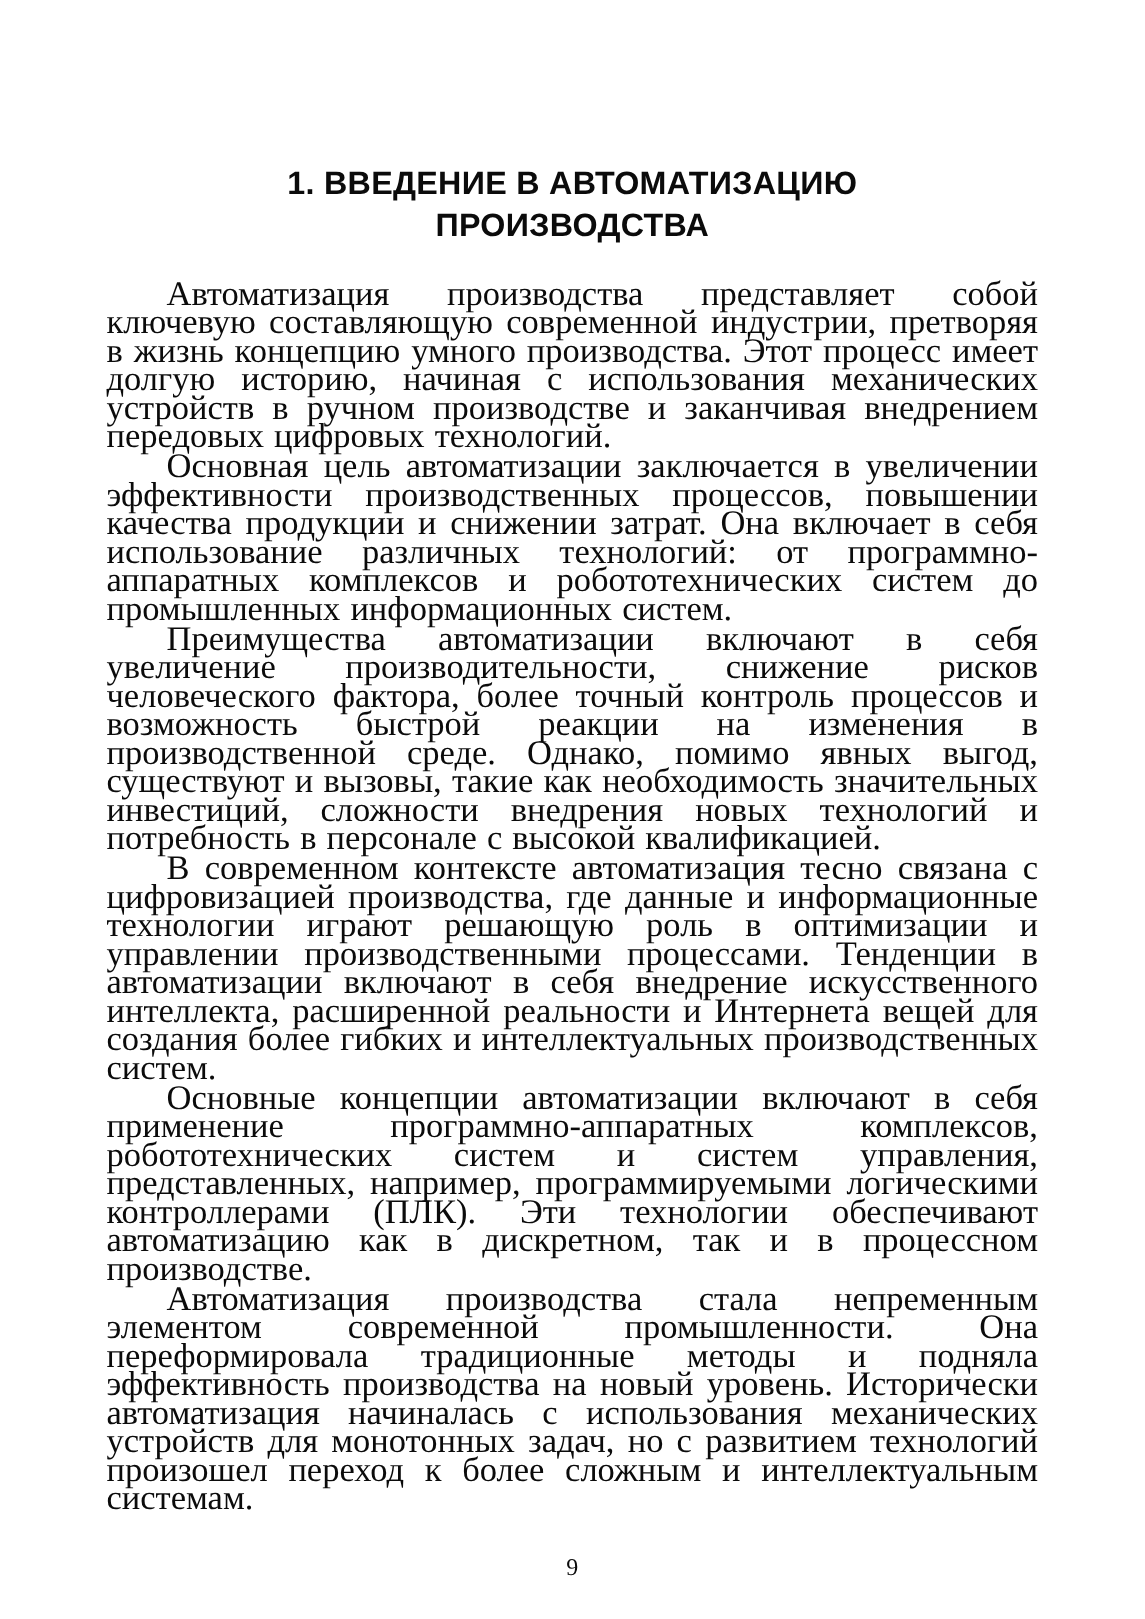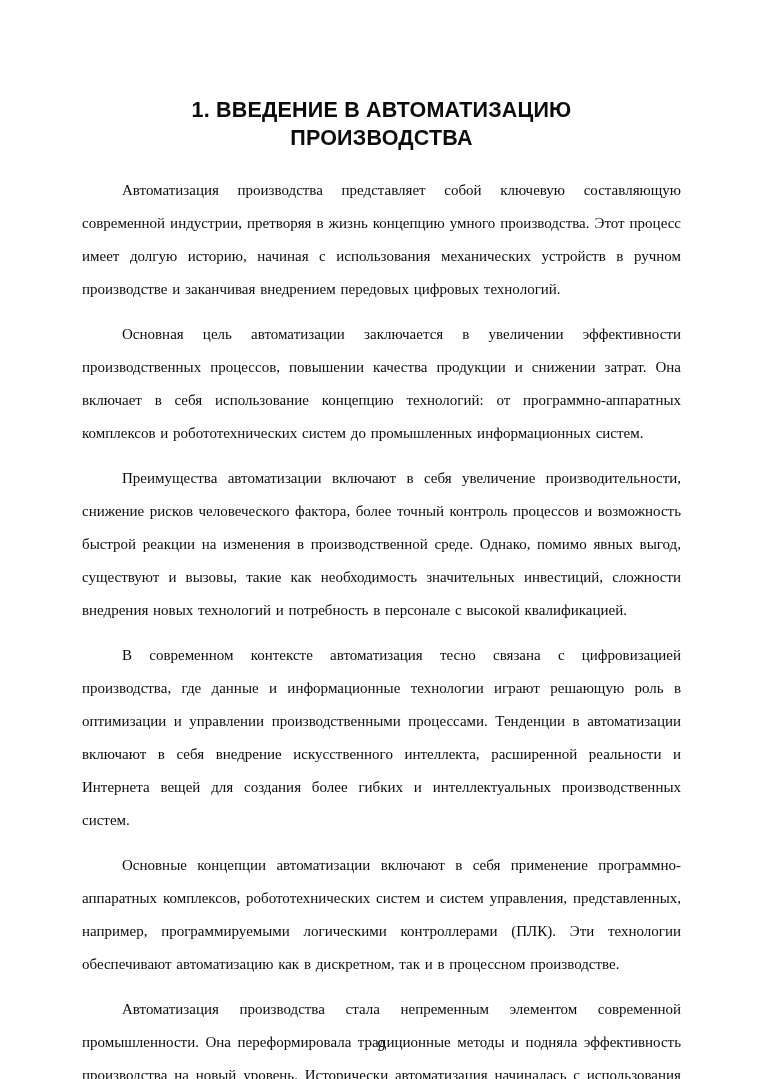--- a/index.html
+++ b/index.html
@@ -17,30 +17,30 @@
     overflow: hidden;
     font-family: "Liberation Serif", serif;
     color: #0b0b0b;
   }
   .doc-title {
     font-family: "Liberation Sans", sans-serif;
     font-weight: bold;
     font-size: 21.5px;
     line-height: 28px;
     text-align: center;
-    margin: 0 auto 22px auto;
+    margin: 12px auto 22px auto;
     max-width: 560px;
     letter-spacing: 0.2px;
   }
   .doc-body p {
-    margin: 12px;
+    margin: 1px;
     text-indent: 40px;
     text-align: justify;
-    font-size: 15px;
-    line-height: 33px;
+    font-size: 23px;
+    line-height: 19px;
     word-spacing: 1px;
   }
   .page-number {
     position: absolute;
     left: 0;
     right: 0;
     bottom: 24px;
     text-align: center;
     font-size: 16px;
     font-family: "Liberation Serif", serif;
@@ -48,21 +48,21 @@
   }
 </style>
 </head>
 <body>
 
 <div class="page">
   <h1 class="doc-title">1. ВВЕДЕНИЕ В АВТОМАТИЗАЦИЮ ПРОИЗВОДСТВА</h1>
 
   <div class="doc-body">
     <p>Автоматизация производства представляет собой ключевую составляющую современной индустрии, претворяя в жизнь концепцию умного производства. Этот процесс имеет долгую историю, начиная с использования механических устройств в ручном производстве и заканчивая внедрением передовых цифровых технологий.</p>
-    <p>Основная цель автоматизации заключается в увеличении эффективности производственных процессов, повышении качества продукции и снижении затрат. Она включает в себя использование концепцию технологий: от программно-аппаратных комплексов и робототехнических систем до промышленных информационных систем.</p>
+    <p>Основная цель автоматизации заключается в увеличении эффективности производственных процессов, повышении качества продукции и снижении затрат. Она включает в себя использование различных технологий: от программно-аппаратных комплексов и робототехнических систем до промышленных информационных систем.</p>
     <p>Преимущества автоматизации включают в себя увеличение производительности, снижение рисков человеческого фактора, более точный контроль процессов и возможность быстрой реакции на изменения в производственной среде. Однако, помимо явных выгод, существуют и вызовы, такие как необходимость значительных инвестиций, сложности внедрения новых технологий и потребность в персонале с высокой квалификацией.</p>
     <p>В современном контексте автоматизация тесно связана с цифровизацией производства, где данные и информационные технологии играют решающую роль в оптимизации и управлении производственными процессами. Тенденции в автоматизации включают в себя внедрение искусственного интеллекта, расширенной реальности и Интернета вещей для создания более гибких и интеллектуальных производственных систем.</p>
     <p>Основные концепции автоматизации включают в себя применение программно-аппаратных комплексов, робототехнических систем и систем управления, представленных, например, программируемыми логическими контроллерами (ПЛК). Эти технологии обеспечивают автоматизацию как в дискретном, так и в процессном производстве.</p>
     <p>Автоматизация производства стала непременным элементом современной промышленности. Она переформировала традиционные методы и подняла эффективность производства на новый уровень. Исторически автоматизация начиналась с использования механических устройств для монотонных задач, но с развитием технологий произошел переход к более сложным и интеллектуальным системам.</p>
   </div>
 
   <div class="page-number">9</div>
 </div>
 
 </body></html>

